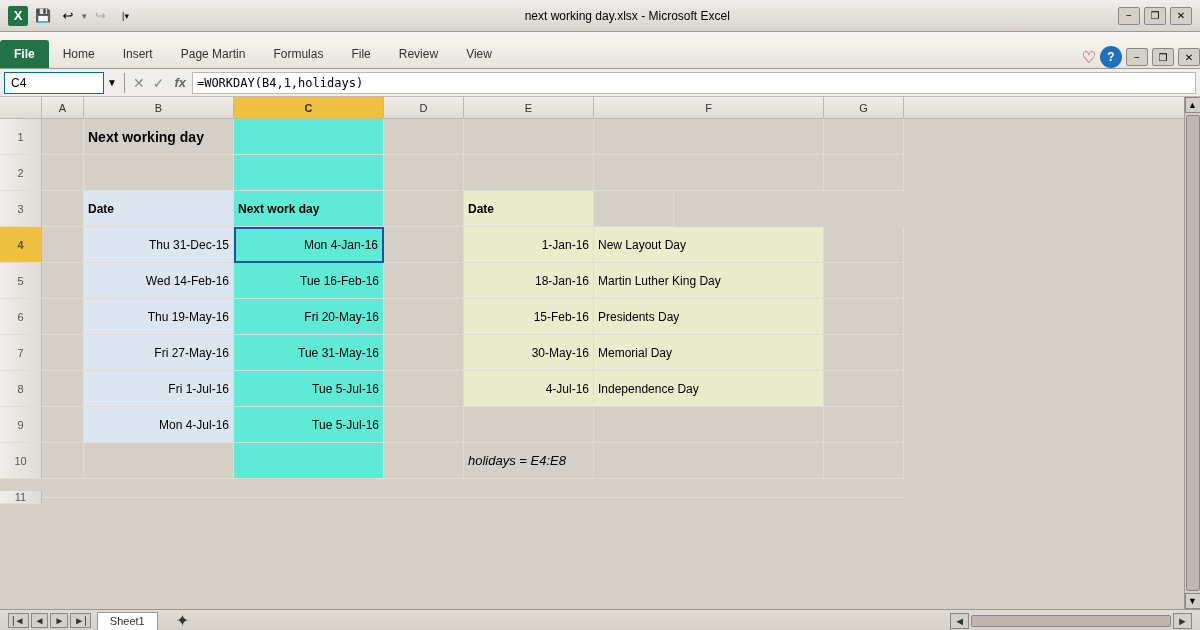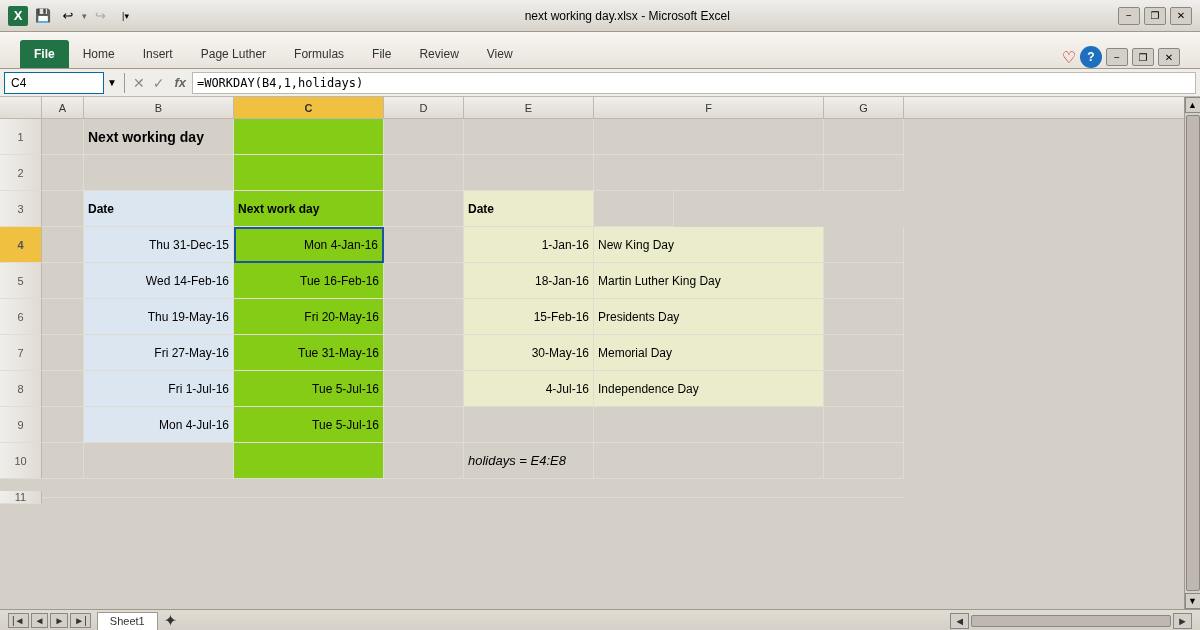--- a/index.html
+++ b/index.html
@@ -27,21 +27,21 @@
     }
 
     
     .ribbon {
       background: linear-gradient(to bottom, #f8f6f2, #e8e4dc);
       border-bottom: 1px solid #a0998e;
     }
     .ribbon-tabs {
       display: flex;
       align-items: flex-end;
-      padding: 0 20px;
+      padding: 0 0;
       height: 36px;
     }
     .ribbon-tab {
       padding: 4px 14px;
       font-size: 12px;
       cursor: pointer;
       border-radius: 3px 3px 0 0;
       height: 28px;
       display: flex;
       align-items: center;
@@ -134,39 +134,39 @@
     .cell.col-c { width: 150px; min-width: 150px; }
     .cell.col-d { width: 80px; min-width: 80px; }
     .cell.col-e { width: 130px; min-width: 130px; }
     .cell.col-f { width: 230px; min-width: 230px; }
     .cell.col-g { width: 80px; min-width: 80px; }
 
     .cell.right { justify-content: flex-end; }
     .cell.bold { font-weight: bold; }
     .cell.header-bg { background: #dce6f1; }
     .cell.holiday-header-bg { background: #ebeccc; }
-    .cell.selected-col { background: #84cc16; }
+    .cell.selected-col { background: #5eead4; }
     .cell.active-cell { border: 2px solid #1a56a0; }
     .cell.title-cell { font-size: 14px; font-weight: bold; }
 
     
     .status-bar {
       height: 22px;
       background: linear-gradient(to bottom, #e0dcd4, #d4d0c8);
       border-top: 1px solid #a0998e;
       display: flex;
       align-items: center;
       padding: 0 8px;
       font-size: 11px;
       color: #333;
     }
     .sheet-tabs {
       display: flex;
       align-items: center;
-      gap: 0;
+      gap: 12px;
     }
     .sheet-tab {
       padding: 2px 12px;
       background: white;
       border: 1px solid #a0998e;
       border-bottom: none;
       font-size: 11px;
       cursor: pointer;
       height: 18px;
       display: flex;
@@ -212,21 +212,21 @@
     <div class="title-bar-btn">❐</div>
     <div class="title-bar-btn">✕</div>
   </div>
 </div>
 
 <div class="ribbon">
   <div class="ribbon-tabs">
     <div class="ribbon-tab active">File</div>
     <div class="ribbon-tab">Home</div>
     <div class="ribbon-tab">Insert</div>
-    <div class="ribbon-tab">Page Luther</div>
+    <div class="ribbon-tab">Page Martin</div>
     <div class="ribbon-tab">Formulas</div>
     <div class="ribbon-tab">File</div>
     <div class="ribbon-tab">Review</div>
     <div class="ribbon-tab">View</div>
     <div class="ribbon-right">
       <div style="font-size:16px;color:#c00;cursor:pointer;">♡</div>
       <div class="ribbon-help-btn">?</div>
       <div class="title-bar-btn">−</div>
       <div class="title-bar-btn">❐</div>
       <div class="title-bar-btn">✕</div>
@@ -294,21 +294,21 @@
         <div class="cell col-g"></div>
       </div>
 
       <div class="grid-row" style="height:34px;">
         <div class="row-num selected">4</div>
         <div class="cell col-a"></div>
         <div class="cell col-b right header-bg">Thu 31-Dec-15</div>
         <div class="cell col-c right active-cell selected-col">Mon 4-Jan-16</div>
         <div class="cell col-d"></div>
         <div class="cell col-e right holiday-header-bg">1-Jan-16</div>
-        <div class="cell col-f holiday-header-bg">New King Day</div>
+        <div class="cell col-f holiday-header-bg">New Layout Day</div>
         <div class="cell col-g"></div>
       </div>
 
       <div class="grid-row" style="height:34px;">
         <div class="row-num">5</div>
         <div class="cell col-a"></div>
         <div class="cell col-b right header-bg">Wed 14-Feb-16</div>
         <div class="cell col-c right selected-col">Tue 16-Feb-16</div>
         <div class="cell col-d"></div>
         <div class="cell col-e right holiday-header-bg">18-Jan-16</div>

